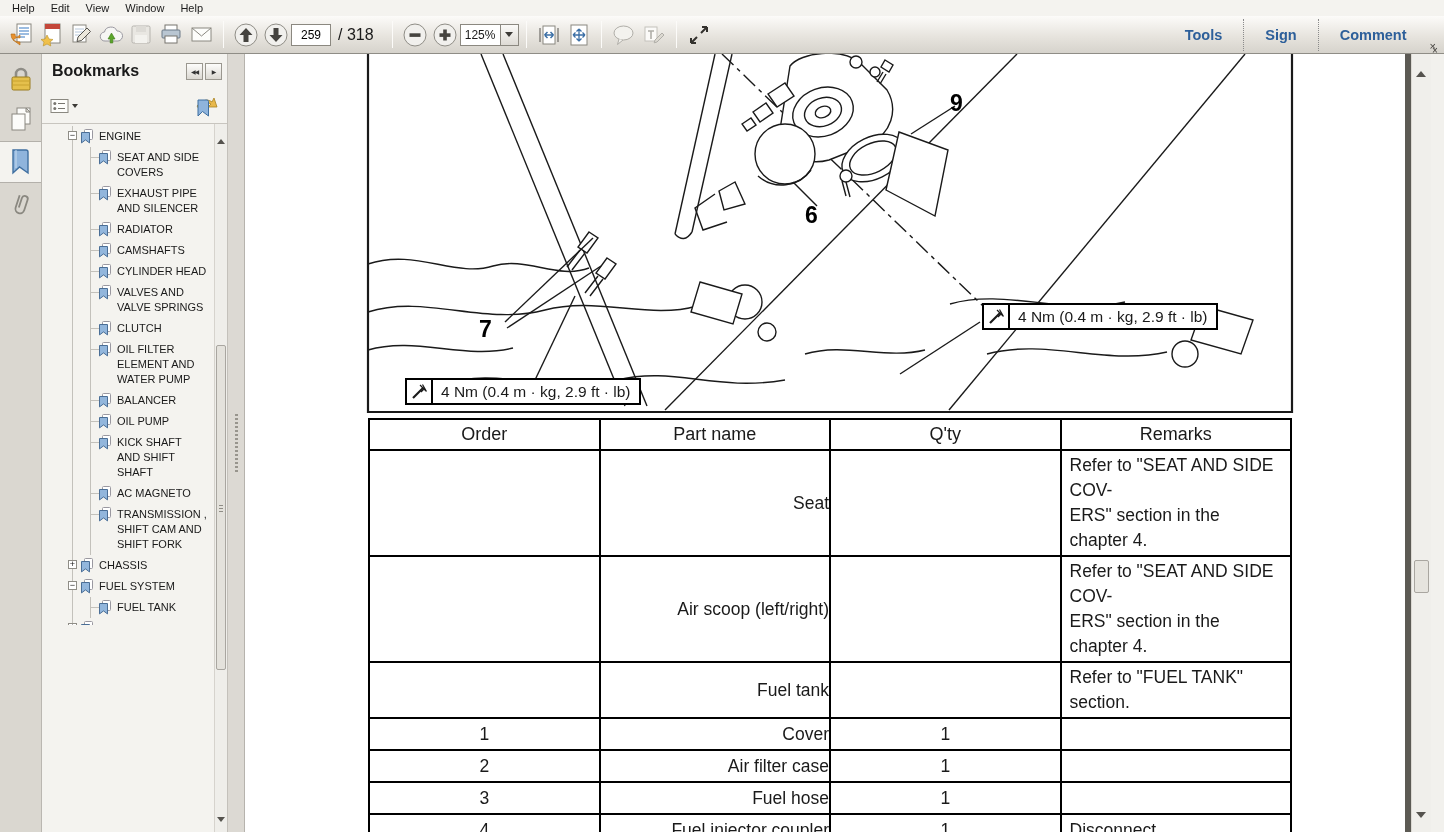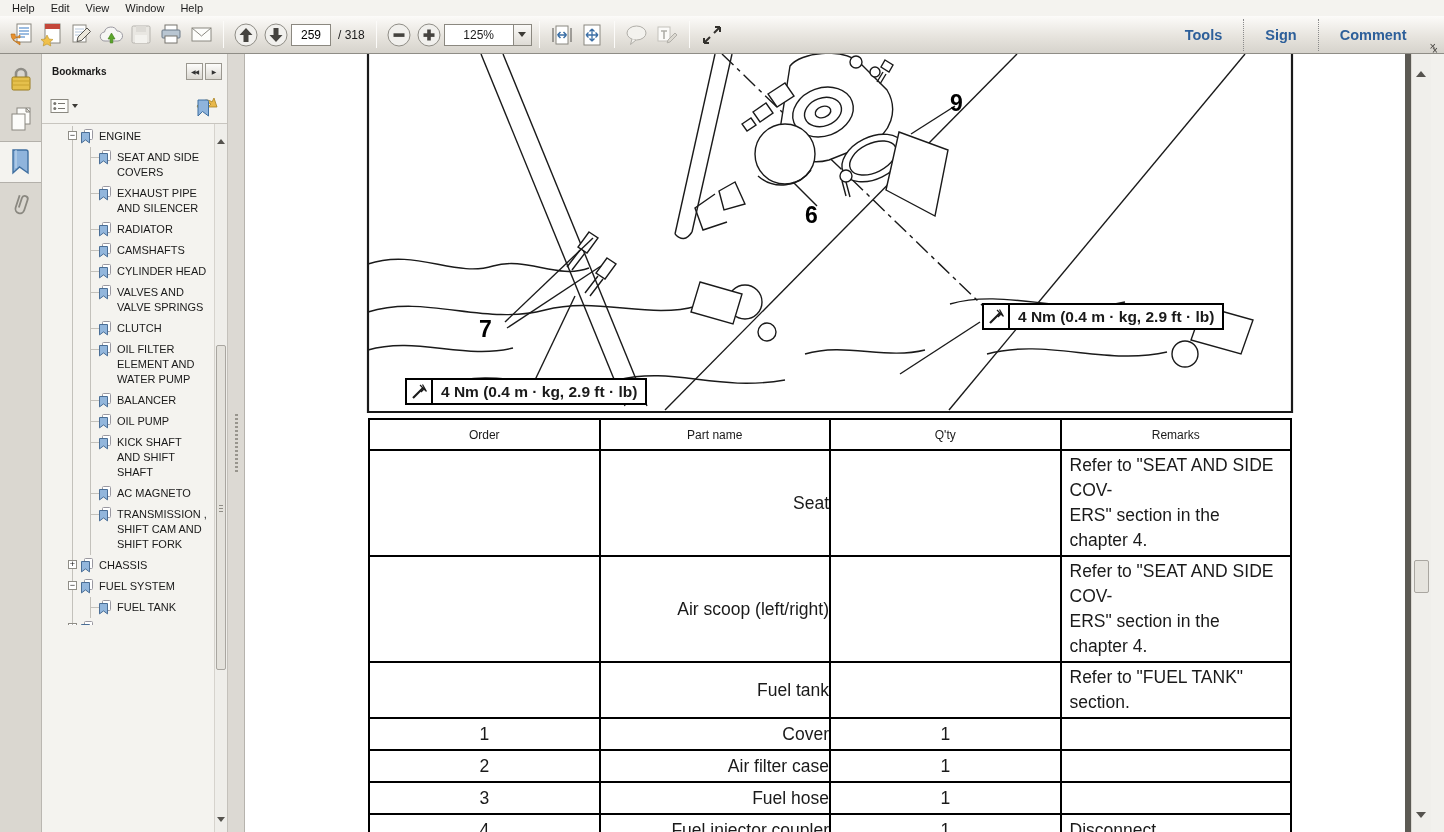--- a/index.html
+++ b/index.html
@@ -9,38 +9,38 @@
 
   
   .menubar{height:16px;background:#f4f3ef;display:flex;align-items:center;padding-left:4px;font-size:11px;flex:0 0 auto}
   .menu-item{padding:1px 8px;cursor:default}
 
   
   .toolbar{height:38px;background:linear-gradient(#fcfbf9,#e7e4de 55%,#d6d3cc);border-bottom:1px solid #8f8d86;display:flex;align-items:center;padding:0 6px;flex:0 0 auto}
   .tbtn{height:28px;min-width:28px;display:flex;align-items:center;justify-content:center;border-radius:3px;margin:0 1px;cursor:default}
   .sep{width:1px;height:27px;background:#b2afa9;border-right:1px solid #fcfbf9;margin:0 7px}
   .page-input{width:40px;height:22px;border:1px solid #8b8880;text-align:center;font-size:12px;background:#fff;font-family:inherit}
-  .count{font-size:12px;margin:0 4px 0 7px;white-space:nowrap}
-  .zoombox{width:70px;height:22px;border:1px solid #8b8880;background:#fff;font-size:12px;display:flex;align-items:center;justify-content:center}
+  .count{font-size:16px;margin:0 11px 0 7px;white-space:nowrap}
+  .zoombox{width:41px;height:22px;border:1px solid #8b8880;background:#fff;font-size:12px;display:flex;align-items:center;justify-content:center}
   .zoomdrop{width:18px;height:22px;border:1px solid #8b8880;border-left:none;background:linear-gradient(#fbfaf8,#dedbd5);display:flex;align-items:center;justify-content:center}
   .caret{width:0;height:0;border-left:4px solid transparent;border-right:4px solid transparent;border-top:5px solid #3c3a36}
   .right-group{margin-left:auto;display:flex;align-items:center;height:100%}
   .blue-btn{color:#2d5f9a;font-weight:bold;font-size:14.5px;padding:0 21px;cursor:default}
   .dotsep{border-left:1px dotted #8a8a8a;height:32px}
   .tb-close{font-size:11px;color:#44423e;align-self:flex-end;margin:0 2px 1px 2px;line-height:11px}
 
   
   .bodyrow{flex:1;display:flex;min-height:0}
   .rail{width:42px;background:#dad7d0;border-right:1px solid #bab7b1;display:flex;flex-direction:column;align-items:center;padding-top:3px;flex:0 0 auto}
   .rail-tile{width:41px;height:42px;display:flex;align-items:center;justify-content:center}
   .rail-tile.selected{background:#f4f3ef;border-top:1px solid #b3b0aa;border-bottom:1px solid #b3b0aa}
 
   .panel{width:186px;background:#f4f3ef;display:flex;flex-direction:column;border-right:1px solid #c4c1bb;flex:0 0 auto;position:relative}
   .panel-header{height:34px;display:flex;align-items:center;padding:0 5px 0 10px}
-  .panel-title{font-weight:bold;font-size:10px;flex:1}
+  .panel-title{font-weight:bold;font-size:16px;flex:1}
   .ph-btn{width:17px;height:17px;border:1px solid #9a978f;background:linear-gradient(#fdfdfb,#dbd8d2);display:flex;align-items:center;justify-content:center;font-size:6px;color:#333;margin-left:2px;letter-spacing:-1px}
   .panel-toolbar{height:36px;display:flex;align-items:center;padding:0 8px;border-bottom:1px solid #c8c5bf}
   .opt-btn{display:flex;align-items:center;gap:3px}
   .nb-btn{margin-left:auto}
   .tree{flex:1;overflow:hidden;margin-right:13px;padding-top:2px;position:relative}
   .tree-row{position:relative;font-size:11px;line-height:15px;padding:3px 2px 3px 0;cursor:default}
   .tree-row::before{content:"";position:absolute;left:30px;top:0;bottom:0;width:1px;background:#c3c1bb}
   .tree-row.lvl1::after{content:"";position:absolute;left:48px;top:0;bottom:0;width:1px;background:#c3c1bb}
   .tick{position:absolute;left:48px;top:10px;width:9px;height:1px;background:#c3c1bb;z-index:1}
   .expander{position:absolute;left:26px;top:5px;width:9px;height:9px;background:#fff;border:1px solid #8f8d86;font-size:9px;line-height:7px;text-align:center;color:#222;z-index:2}
@@ -62,25 +62,25 @@
 
   .splitter{width:17px;background:#dcd9d3;border-right:1px solid #b6b3ad;position:relative;flex:0 0 auto}
   .splitter::after{content:"";position:absolute;left:7px;top:360px;height:58px;width:3px;background:repeating-linear-gradient(#98958d 0 2px,transparent 2px 4px)}
 
   
   .doc{width:1160px;background:#fff;position:relative;overflow:hidden;flex:0 0 auto}
   .diagram-svg{position:absolute;left:0;top:0}
   .ref-num{position:absolute;font-weight:bold;font-size:23px;color:#000}
   .callout{position:absolute;display:flex;align-items:center;height:27px;border:2px solid #000;background:#fff}
   .wrench-cell{width:26px;height:100%;border-right:2px solid #000;display:flex;align-items:center;justify-content:center}
-  .callout-text{font-weight:bold;font-size:15.5px;padding:0 8px;white-space:nowrap}
+  .callout-text{font-weight:normal;font-size:15.5px;padding:0 8px;white-space:nowrap}
 
   table.parts{position:absolute;left:123px;top:364px;width:924px;border-collapse:collapse;table-layout:fixed}
   table.parts th,table.parts td{border:2px solid #000;font-weight:normal;font-size:17.5px;overflow:hidden}
-  table.parts th{height:31px;text-align:center;font-size:12px}
+  table.parts th{height:31px;text-align:center;font-size:18px}
   td.col-order{width:110px;text-align:center}
   td.col-part{width:377px;text-align:right;}
   td.col-qty{width:85px;text-align:center}
   td.col-remarks{width:352px;text-align:left;padding:2px 8px;white-space:pre-line;line-height:25px}
 
   .darkstrip{width:6px;background:#5c5a54;flex:0 0 auto}
   .vscroll{width:20px;background:#f0efeb;border-left:1px solid #dcd9d3;position:relative;flex:0 0 auto}
   .vs-arrow{position:absolute;left:4px;width:11px;height:11px}
   .vs-thumb{position:absolute;left:2px;width:15px;top:506px;height:33px;background:#e6e4de;border:1px solid #a9a6a0;border-radius:2px}
   .edge{width:13px;background:#f2f1ed;flex:0 0 auto;position:relative}

